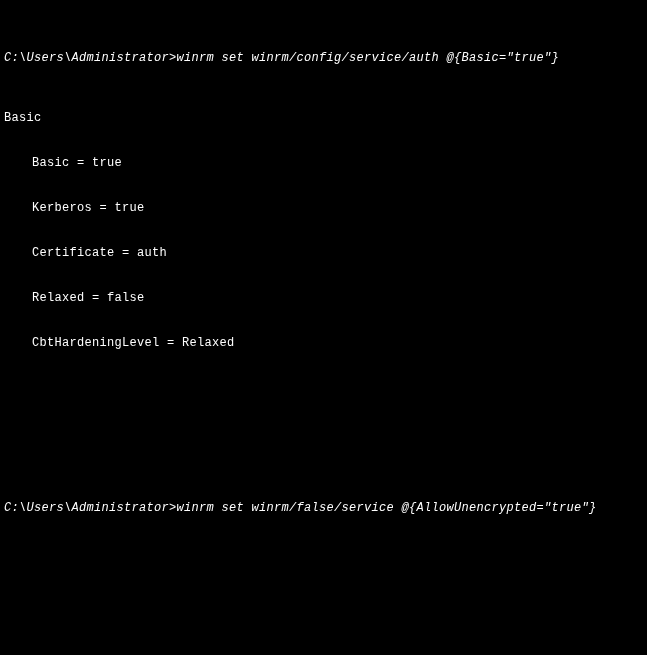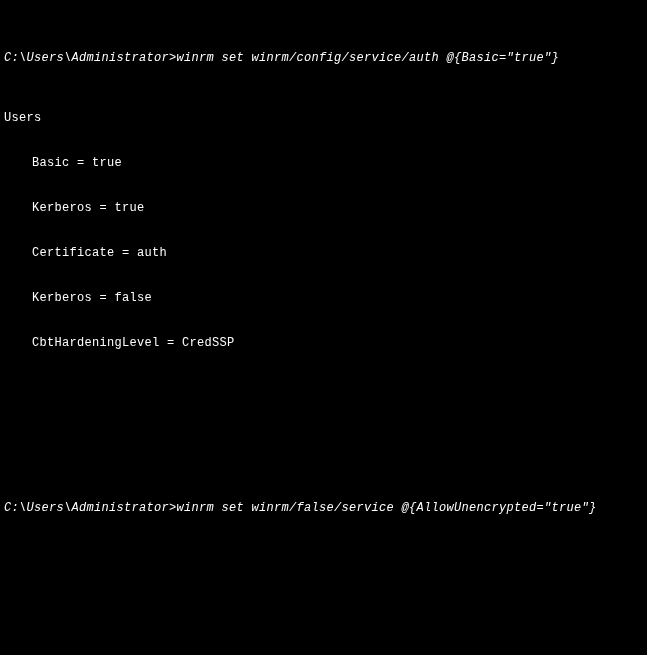--- a/index.html
+++ b/index.html
@@ -25,26 +25,26 @@
   .cmd { }
   .i1 { padding-left: 28px; }
 </style>
 </head>
 <body>
 
 <div class="terminal">
 
   <span class="prompt-line"><span class="prompt">C:\Users\Administrator&gt;</span><span class="cmd">winrm set winrm/config/service/auth @{Basic="true"}</span></span>
 
-  <span class="line">Users</span>
+  <span class="line">Basic</span>
   <span class="line i1">Basic = true</span>
   <span class="line i1">Kerberos = true</span>
   <span class="line i1">Certificate = auth</span>
-  <span class="line i1">Kerberos = false</span>
-  <span class="line i1">CbtHardeningLevel = CredSSP</span>
+  <span class="line i1">Relaxed = false</span>
+  <span class="line i1">CbtHardeningLevel = Relaxed</span>
 
   <span class="line"></span>
   <span class="line"></span>
 
   <span class="prompt-line"><span class="prompt">C:\Users\Administrator&gt;</span><span class="cmd">winrm set winrm/false/service @{AllowUnencrypted="true"}</span></span>
 
   <span class="line"></span>
 
   
   

